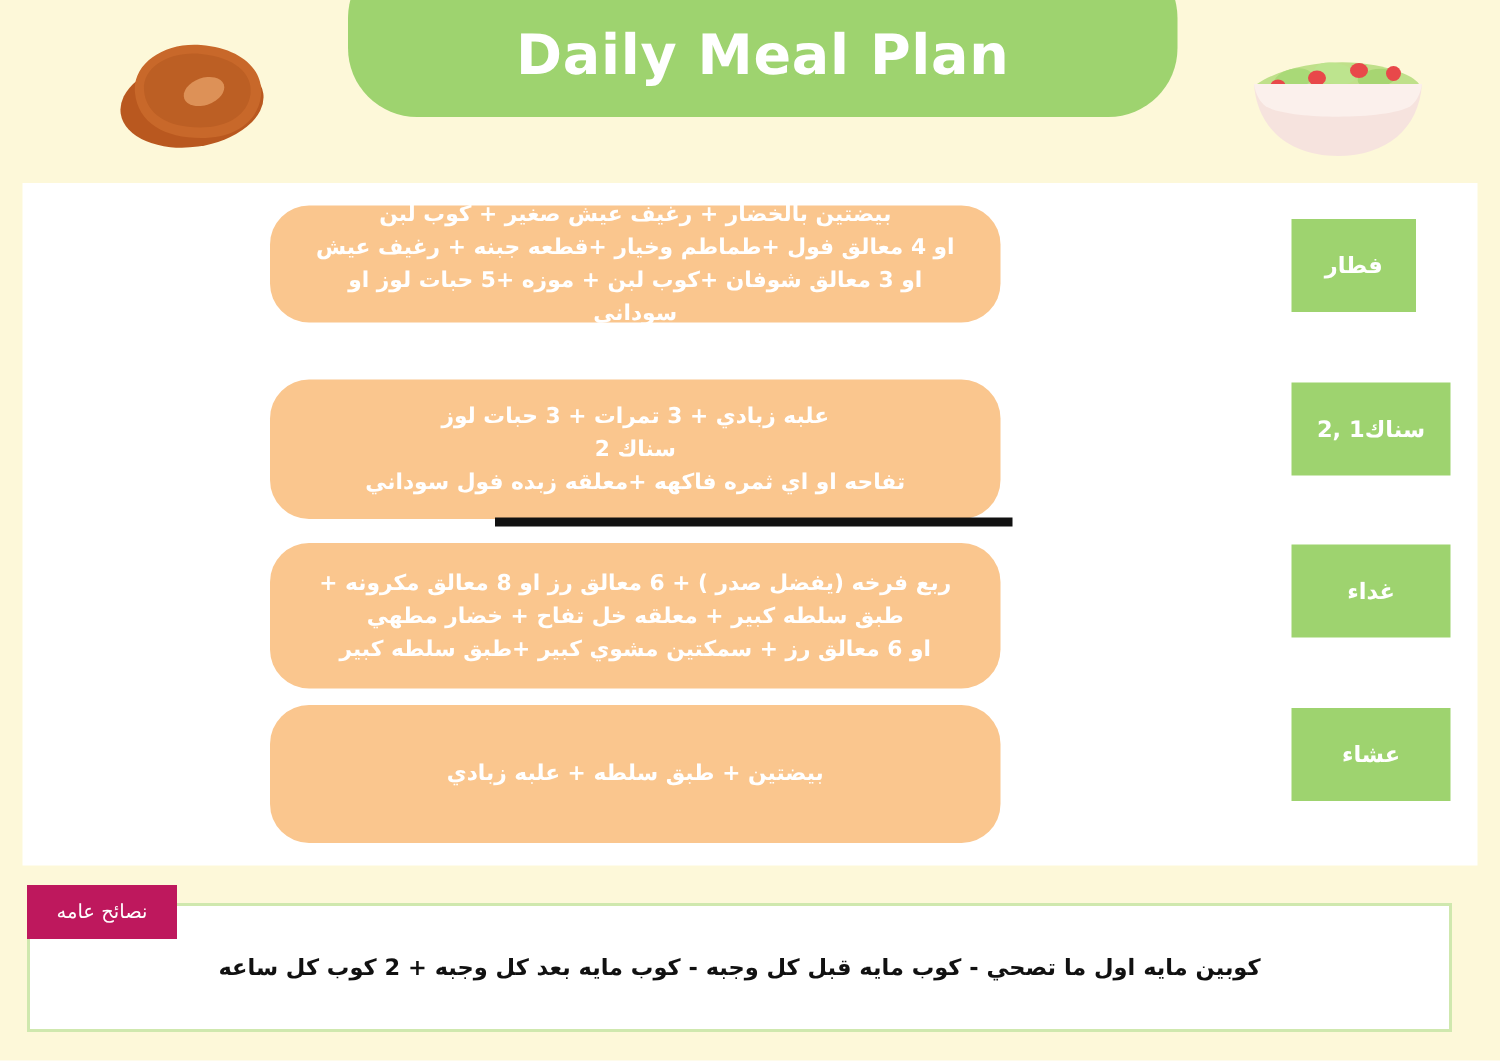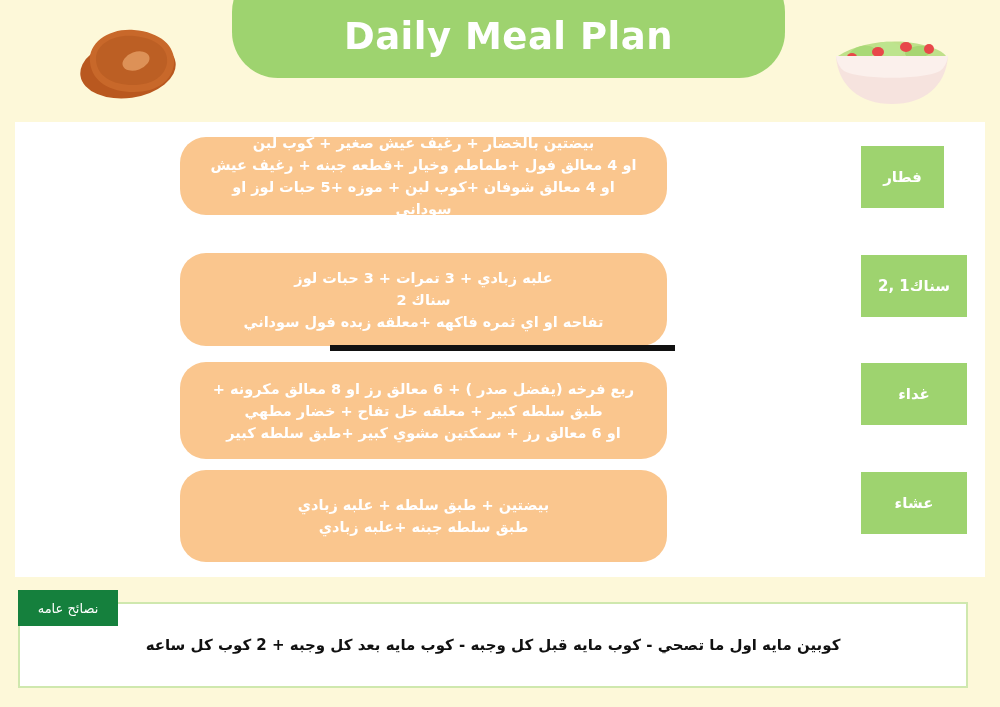--- a/index.html
+++ b/index.html
@@ -66,21 +66,21 @@
     background:#111111;
   }
 
   
   .tips-panel{
     position:absolute;left:18px;top:602px;width:950px;height:86px;
     background:#ffffff;border:2px solid #cfe8ae;box-sizing:border-box;
   }
   .tips-badge{
     position:absolute;left:18px;top:590px;width:100px;height:36px;
-    background:#15803d;display:flex;align-items:center;justify-content:center;
+    background:#be185d;display:flex;align-items:center;justify-content:center;
     z-index:3;
   }
   .tips-badge-label{
     color:#ffffff;font-size:13px;
     direction:rtl;unicode-bidi:plaintext;white-space:nowrap;
   }
   .tips-lines{
     position:absolute;left:18px;top:602px;width:950px;height:86px;
     display:flex;flex-direction:column;align-items:center;justify-content:center;
     gap:4px;z-index:2;
@@ -121,21 +121,21 @@
       <path d="M8 40 L120 40 C118 70 96 88 64 88 C32 88 10 70 8 40 Z" fill="#f6e3de"></path>
       <path d="M8 40 L120 40 C119 47 116 52 112 55 C96 64 32 64 16 55 C12 52 9 47 8 40 Z" fill="#fbf0ec"></path>
     </svg>
   </div>
 
   <div class="main-panel"></div>
 
   <div class="meal-card" style="left:180px;top:137px;width:487px;height:78px;">
     <div class="meal-line rtl">بيضتين  بالخضار + رغيف عيش صغير + كوب لبن</div>
     <div class="meal-line rtl">او 4 معالق فول +طماطم وخيار +قطعه جبنه + رغيف عيش</div>
-    <div class="meal-line rtl">او 4 معالق شوفان +كوب لبن + موزه +5 حبات لوز او</div>
+    <div class="meal-line rtl">او 3 معالق شوفان +كوب لبن + موزه +5 حبات لوز او</div>
     <div class="meal-line rtl">سوداني</div>
   </div>
   <div class="meal-tag" style="left:861px;top:146px;width:83px;height:62px;">
     <span class="meal-tag-label">فطار</span>
   </div>
 
   <div class="meal-card" style="left:180px;top:253px;width:487px;height:93px;">
     <div class="meal-line rtl">علبه زبادي + 3 تمرات + 3 حبات لوز</div>
     <div class="meal-line rtl">سناك 2</div>
     <div class="meal-line rtl">تفاحه او اي ثمره فاكهه +معلقه زبده فول سوداني</div>
@@ -149,21 +149,20 @@
     <div class="meal-line rtl">ربع فرخه (يفضل صدر ) + 6 معالق رز او 8 معالق مكرونه +</div>
     <div class="meal-line rtl">طبق سلطه كبير + معلقه خل تفاح + خضار مطهي</div>
     <div class="meal-line rtl">او 6 معالق رز + سمكتين مشوي كبير +طبق سلطه كبير</div>
   </div>
   <div class="meal-tag" style="left:861px;top:363px;width:106px;height:62px;">
     <span class="meal-tag-label">غداء</span>
   </div>
 
   <div class="meal-card" style="left:180px;top:470px;width:487px;height:92px;">
     <div class="meal-line rtl">بيضتين + طبق سلطه  + علبه زبادي</div>
-    <div class="meal-line rtl">طبق سلطه جبنه +علبه زبادي</div>
   </div>
   <div class="meal-tag" style="left:861px;top:472px;width:106px;height:62px;">
     <span class="meal-tag-label">عشاء</span>
   </div>
 
   <div class="tips-panel"></div>
   <div class="tips-badge">
     <span class="tips-badge-label">نصائح عامه</span>
   </div>
   <div class="tips-lines">

